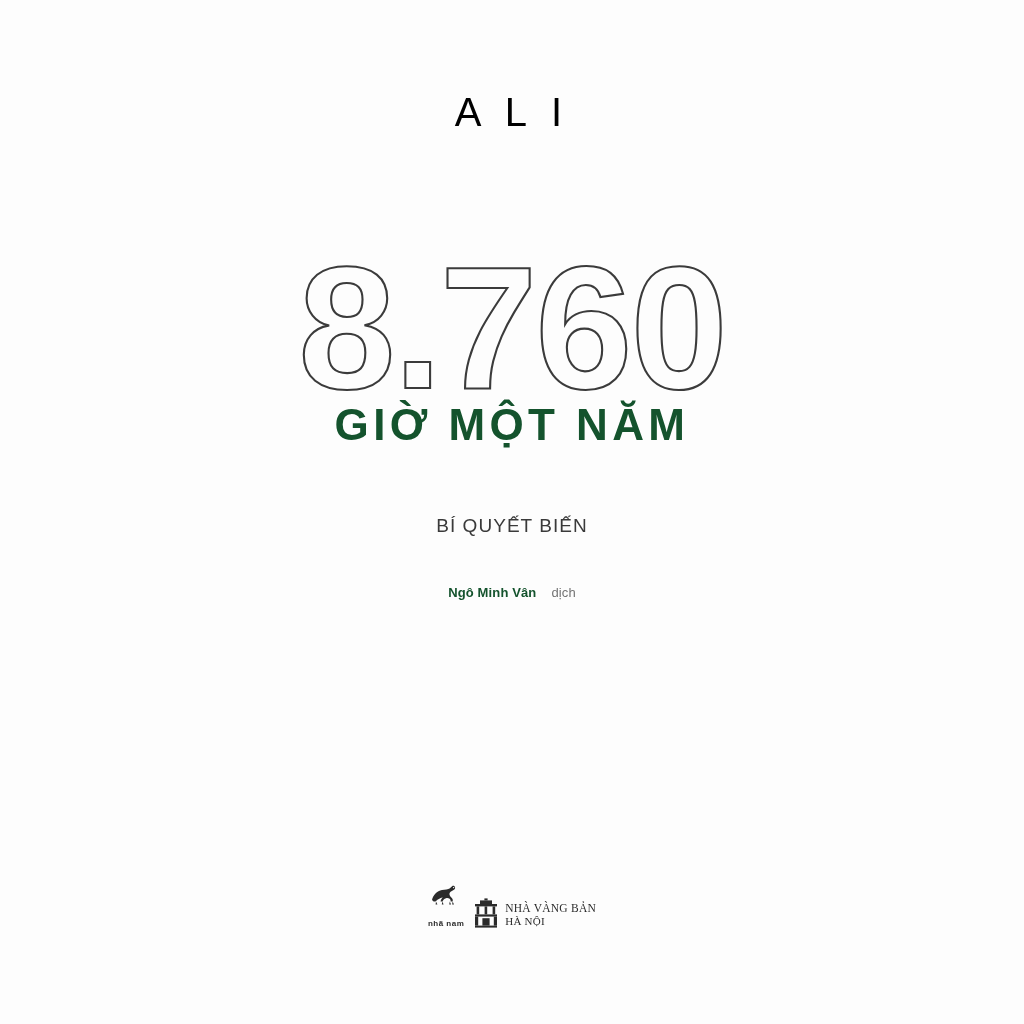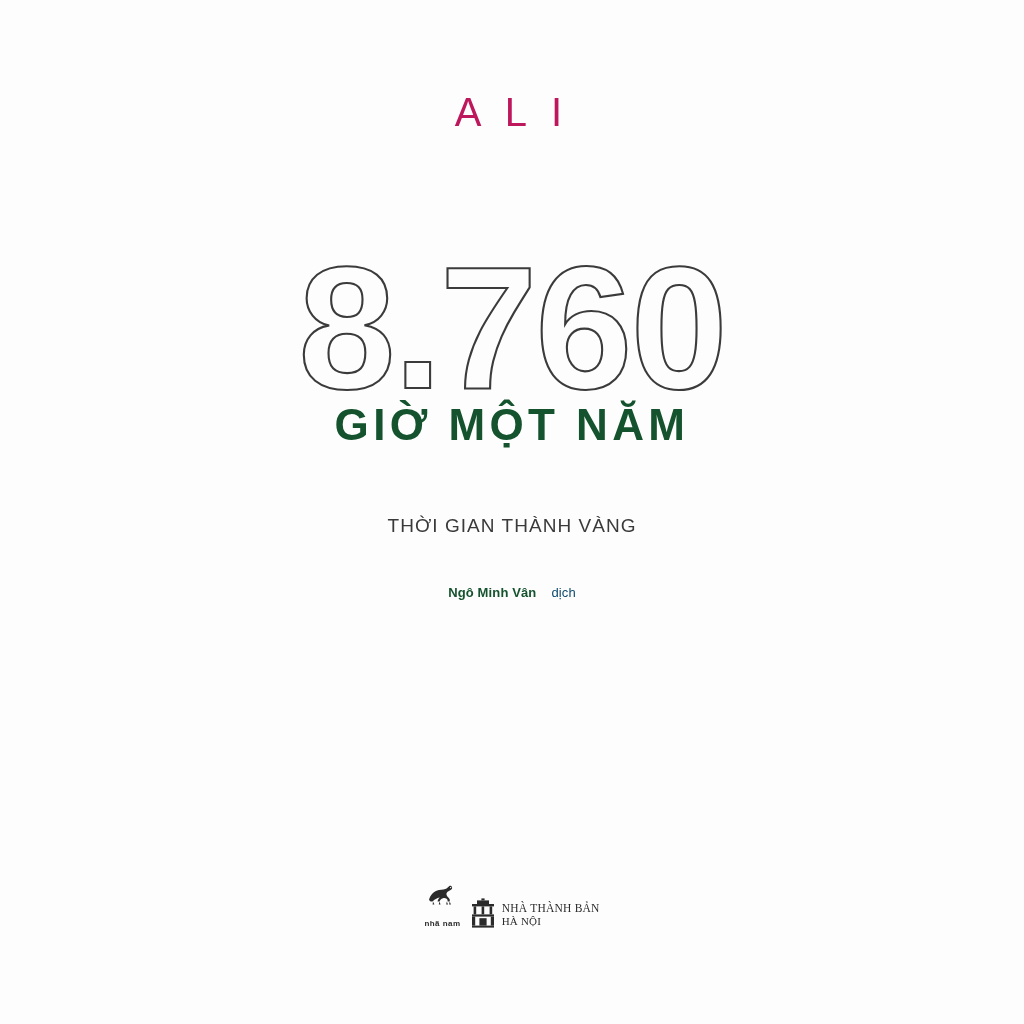--- a/index.html
+++ b/index.html
@@ -24,21 +24,21 @@
     flex-direction: column;
     align-items: center;
   }
 
   
   .author {
     margin-top: 92px;
     font-size: 40px;
     font-weight: 400;
     letter-spacing: 0.18em;
-    color: #be185d;
+    color: #000000;
     text-align: center;
     line-height: 1;
   }
 
   
   .big-number-wrap {
     margin-top: 108px;
     width: 100%;
     display: flex;
     justify-content: center;
@@ -84,21 +84,21 @@
     text-align: center;
     color: #4a4a4a;
     letter-spacing: 0.01em;
   }
   .translator .name {
     font-weight: 700;
     color: #14532d;
   }
   .translator .role {
     font-weight: 400;
-    color: #0c4a6e;
+    color: #737373;
     margin-left: 15px;
   }
 
   
   .publisher {
     position: absolute;
     bottom: 96px;
     left: 0;
     right: 0;
     display: flex;
@@ -152,21 +152,21 @@
 
   <div class="author">A L I</div>
 
   <div class="big-number-wrap">
     <div class="big-number">8.760</div>
   </div>
 
   <div class="number-sub">GIỜ MỘT NĂM</div>
 
   <div class="tagline">
-    <span class="line">THỜI GIAN THÀNH VÀNG</span>
+    <span class="line">BÍ QUYẾT BIẾN</span>
   </div>
 
   <div class="translator">
     <span class="name">Ngô Minh Vân</span><span class="role">dịch</span>
   </div>
 
   <div class="publisher">
 
     <div class="pub-left">
       <span class="mark">
@@ -196,20 +196,20 @@
             <rect x="2" y="18.6" width="3.2" height="9"></rect>
             <rect x="20.8" y="18.6" width="3.2" height="9"></rect>
             <rect x="9.4" y="20.2" width="7.2" height="7.4"></rect>
             <rect x="2" y="27.6" width="22" height="2"></rect>
             <rect x="7" y="2.4" width="12" height="3.6"></rect>
             <rect x="11.4" y="0.4" width="3.2" height="2"></rect>
           </g>
         </svg>
       </span>
       <span class="pub-text">
-        <span class="l1">NHÀ THÀNH BẢN</span>
+        <span class="l1">NHÀ VÀNG BẢN</span>
         <span class="l2">HÀ NỘI</span>
       </span>
     </div>
 
   </div>
 
 </div>
 
 </body></html>

